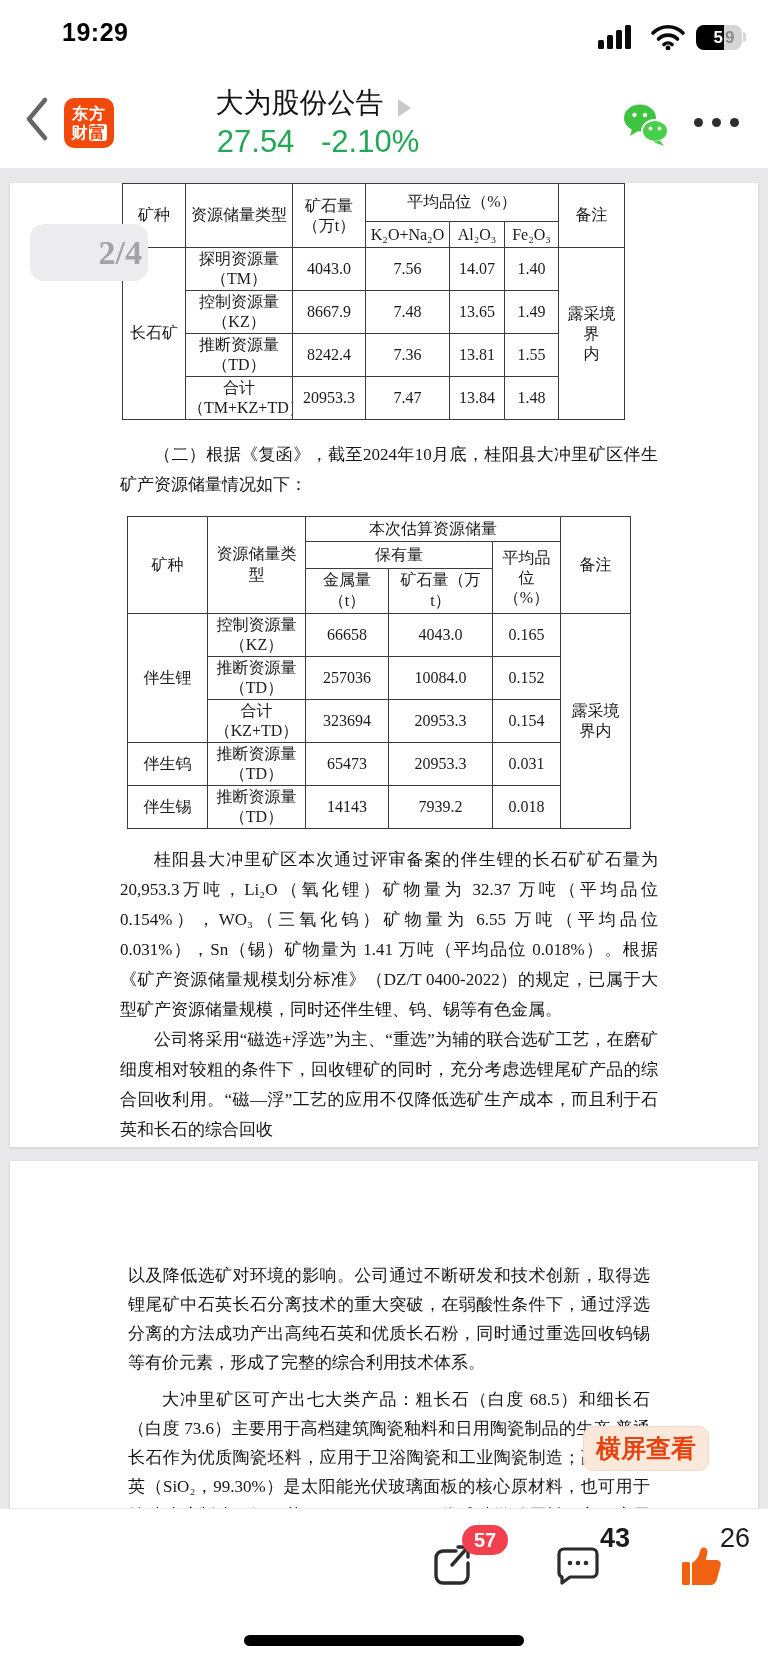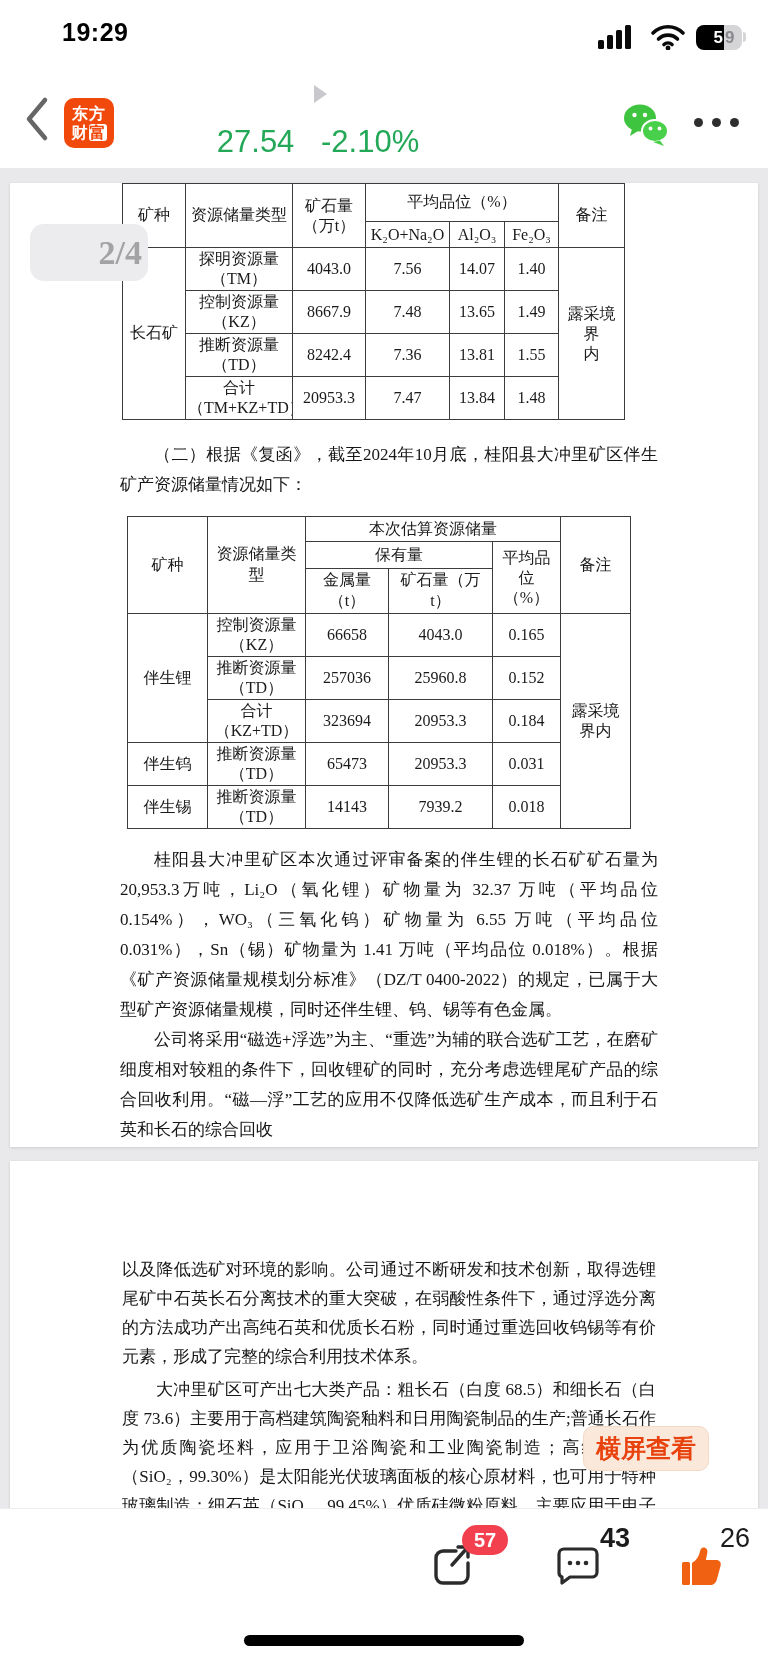--- a/index.html
+++ b/index.html
@@ -34,21 +34,21 @@
   
   .doc-area{position:absolute;top:168px;left:0;width:768px;height:1340px;background:#e9e9eb;
             padding:4px 10px 0;box-sizing:border-box;overflow:hidden;}
   .page{background:#fff;box-shadow:0 1px 3px rgba(0,0,0,.12);position:relative;box-sizing:border-box;}
   .page1{height:964px;}
   .page2{height:540px;margin-top:14px;padding:92px 100px 0 110px;}
   .watermark{position:absolute;left:20px;top:41px;width:118px;height:57px;border-radius:14px;background:#ececee;
              color:#a3a3a6;font-weight:700;font-size:34px;line-height:57px;text-align:right;padding-right:6px;box-sizing:border-box;}
   
   .doc{font-family:"Liberation Serif","DejaVu Serif",serif;color:#161616;}
-  .para{font-size:17px;line-height:30px;text-align:justify;margin:2px;}
+  .para{font-size:17px;line-height:30px;text-align:justify;margin:8px;}
   .indent{text-indent:2em;}
   .p2 .para{line-height:29px;}
   .para-intro{margin:20px 100px 0 110px;}
   .heading{margin:26px 100px 0 110px;font-size:17px;font-weight:700;text-indent:2em;
            font-family:"Liberation Serif","DejaVu Serif",serif;color:#111;}
   .body-block{margin:16px 100px 0 110px;}
   
   table{border-collapse:collapse;table-layout:fixed;font-family:"Liberation Serif","DejaVu Serif",serif;}
   .t1{margin:11px 0 0 112px;width:502px;}
   .t2{margin:16px 0 0 117px;width:503px;}
@@ -105,21 +105,21 @@
 
 <div class="app-header">
   <svg class="back" viewBox="0 0 26 46">
     <polyline points="21,4 5,23 21,42" fill="none" stroke="#666" stroke-width="4.5" stroke-linecap="round" stroke-linejoin="round"></polyline>
   </svg>
   <div class="logo">
     <span>东方</span>
     <span><span>财</span><span class="inv">富</span></span>
   </div>
   <div class="title-wrap">
-    <span class="title-arrow"></span>
+    <span class="page-title">大为股份公告</span><span class="title-arrow"></span>
   </div>
   <div class="price-row">
     <span>27.54</span>
     <span>-2.10%</span>
   </div>
   <svg class="wechat" viewBox="0 0 52 46">
     <ellipse cx="20" cy="16" rx="16" ry="13.5" fill="#3ec43f"></ellipse>
     <polygon points="12,27 10,34 18,29" fill="#3ec43f"></polygon>
     <circle cx="14.5" cy="13" r="2.2" fill="#fff"></circle>
     <circle cx="25" cy="13" r="2.2" fill="#fff"></circle>
@@ -256,31 +256,31 @@
               <span>露采境</span>
               <span>界内</span>
             </td>
       </tr>
       <tr class="r">
         <td class="l2">
               <span>推断资源量</span>
               <span>（TD）</span>
             </td>
         <td>257036</td>
-        <td>25960.8</td>
+        <td>10084.0</td>
         <td>0.152</td>
       </tr>
       <tr class="r">
         <td class="l2">
               <span>合计</span>
               <span>（KZ+TD）</span>
             </td>
         <td>323694</td>
         <td>20953.3</td>
-        <td>0.184</td>
+        <td>0.154</td>
       </tr>
       <tr class="r">
         <td>伴生钨</td>
         <td class="l2">
               <span>推断资源量</span>
               <span>（TD）</span>
             </td>
         <td>65473</td>
         <td>20953.3</td>
         <td>0.031</td>

